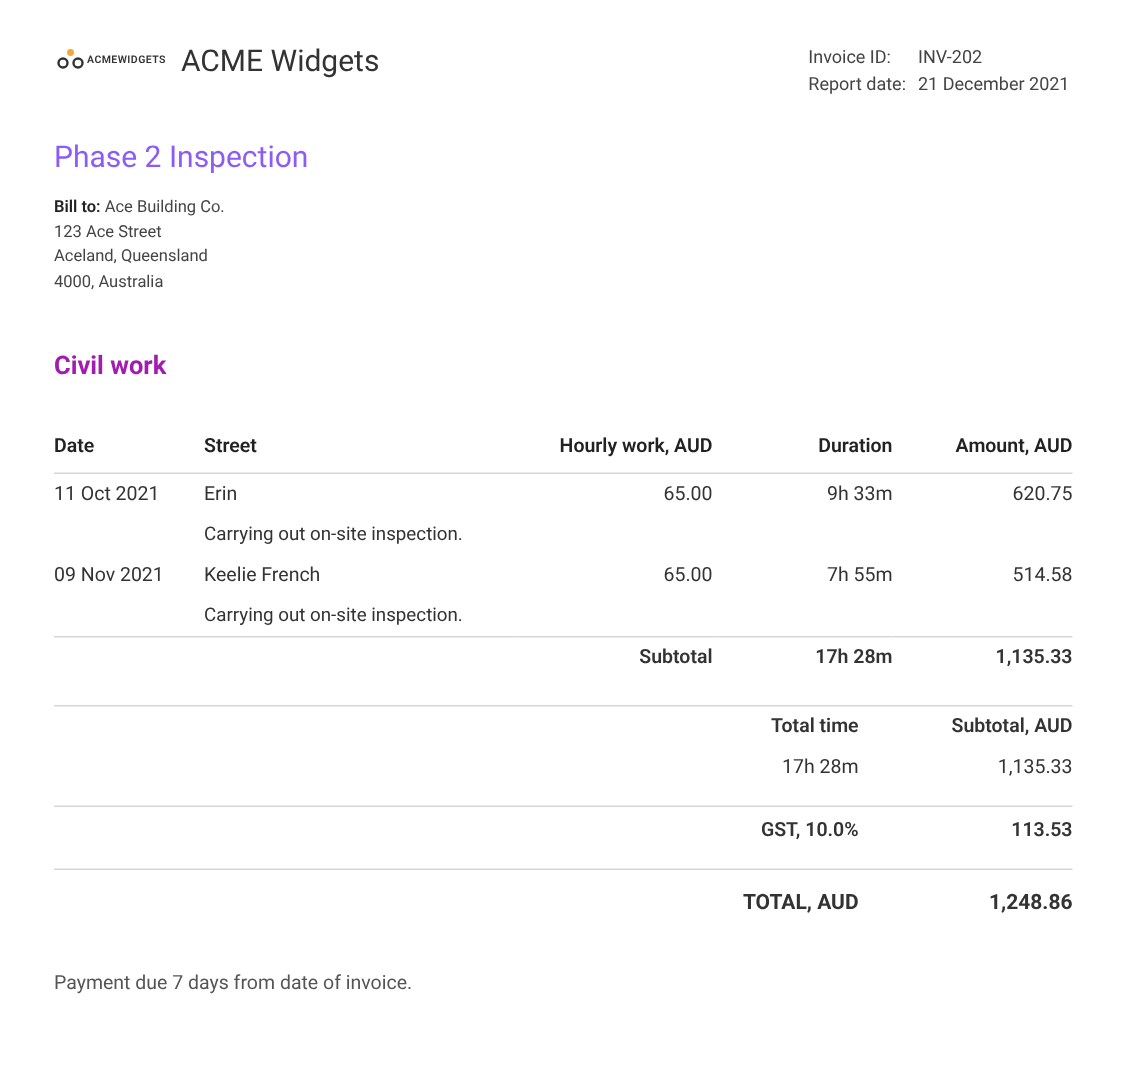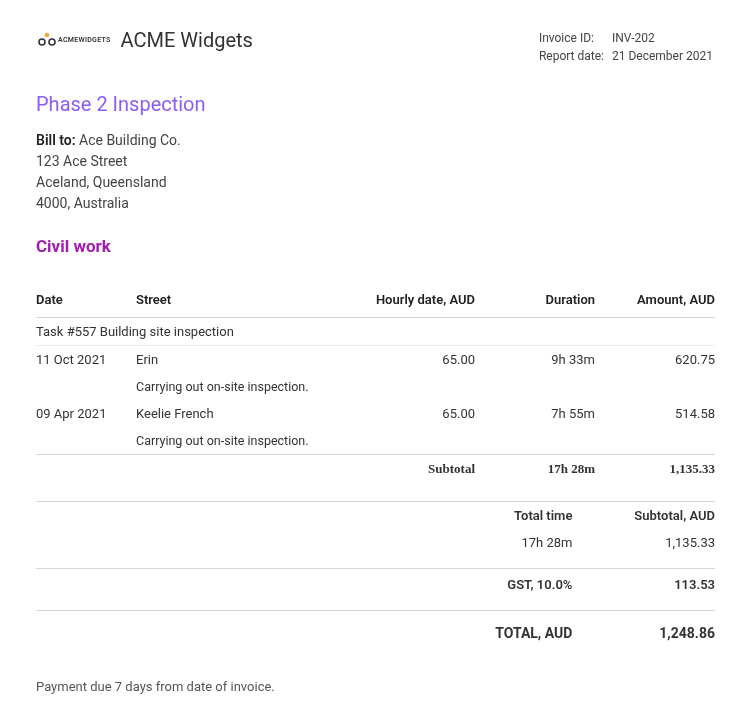--- a/index.html
+++ b/index.html
@@ -13,34 +13,34 @@
     }
     .header { display: flex; justify-content: space-between; align-items: flex-start; margin-bottom: 26px; }
     .brand { display: flex; align-items: center; gap: 10px; }
     .logo { display: flex; flex-direction: row; align-items: center; font-size: 7px; font-weight: 600; color: #333; letter-spacing: 0.3px; }
     .logo-icon { margin-bottom: 2px; }
     .company-name { font-size: 20px; font-weight: 400; color: #333; }
     .meta-table { font-size: 12px; color: #444; }
     .meta-table td { padding: 1px 0; }
     .meta-table td:first-child { padding-right: 6px; }
     .project-title { font-size: 20px; font-weight: 400; margin-bottom: 14px; color: #8b5cf6; }
-    .billto { font-size: 14px; line-height: 1.5; color: #444; margin-bottom: 22px; }
+    .billto { font-size: 11px; line-height: 1.5; color: #444; margin-bottom: 38px; }
     .billto-label { font-weight: 600; color: #222; }
     .section-title { font-size: 17px; font-weight: 700; color: #a21caf; margin-bottom: 28px; }
     table.items { width: 100%; border-collapse: collapse; font-size: 13px; }
     table.items th {
       text-align: left; font-weight: 600; color: #222;
       border-bottom: 1px solid #d7d7d7; padding: 8px 0 10px 0;
     }
     table.items th.r, table.items td.r { text-align: right; }
     table.items td { padding: 6px 0; color: #333; vertical-align: top; }
     .task-row td { border-bottom: 1px solid #eee; padding: 10px 0 8px 0; color: #555; }
     .entry-row td { padding-top: 8px; padding-bottom: 0; }
     .desc-row td { padding-top: 2px; padding-bottom: 10px; color: #aaa; font-size: 12.5px; }
-    .subtotal-row td { border-top: 1px solid #d7d7d7; padding: 12px 0; font-weight: 600; font-family: Liberation Serif, serif; }
+    .subtotal-row td { border-top: 1px solid #d7d7d7; padding: 12px 0; font-weight: 600; }
     .totals { margin-top: 18px; }
     .totals table { width: 100%; border-collapse: collapse; font-size: 13px; }
     .totals th { text-align: right; font-weight: 600; padding: 6px 0; border-top: 1px solid #d7d7d7; }
     .totals td { text-align: right; padding: 6px 0; }
     .totals .val-row td { padding-bottom: 18px; }
     .totals .gst-row td { padding: 8px 0 18px 0; border-top: 1px solid #d7d7d7; font-weight: 600; }
     .totals .total-row td { border-top: 1px solid #d7d7d7; padding: 14px 0; font-weight: 700; font-size: 14px; }
     .footer-note { margin-top: 24px; font-size: 13px; color: #555; }
     .col-date { width: 100px; }
     .col-person { width: auto; }
@@ -92,44 +92,41 @@
   <div>4000, Australia</div>
 </div>
 
 <div class="section-title">Civil work</div>
 
 <table class="items">
   <thead>
     <tr>
       <th class="col-date">Date</th>
       <th class="col-person">Street</th>
-      <th class="r col-rate">Hourly date, AUD</th>
+      <th class="r col-rate">Hourly work, AUD</th>
       <th class="r col-dur">Duration</th>
       <th class="r col-amt">Amount, AUD</th>
     </tr>
   </thead>
   <tbody>
-    <tr class="task-row">
-      <td colspan="5">Task #557 Building site inspection</td>
-    </tr>
 
     <tr class="entry-row">
       <td>11 Oct 2021</td>
       <td>Erin</td>
       <td class="r">65.00</td>
       <td class="r">9h 33m</td>
       <td class="r">620.75</td>
     </tr>
     <tr class="desc-row">
       <td></td>
       <td colspan="4">Carrying out on-site inspection.</td>
     </tr>
 
     <tr class="entry-row">
-      <td>09 Apr 2021</td>
+      <td>09 Nov 2021</td>
       <td>Keelie French</td>
       <td class="r">65.00</td>
       <td class="r">7h 55m</td>
       <td class="r">514.58</td>
     </tr>
     <tr class="desc-row">
       <td></td>
       <td colspan="4">Carrying out on-site inspection.</td>
     </tr>
 

